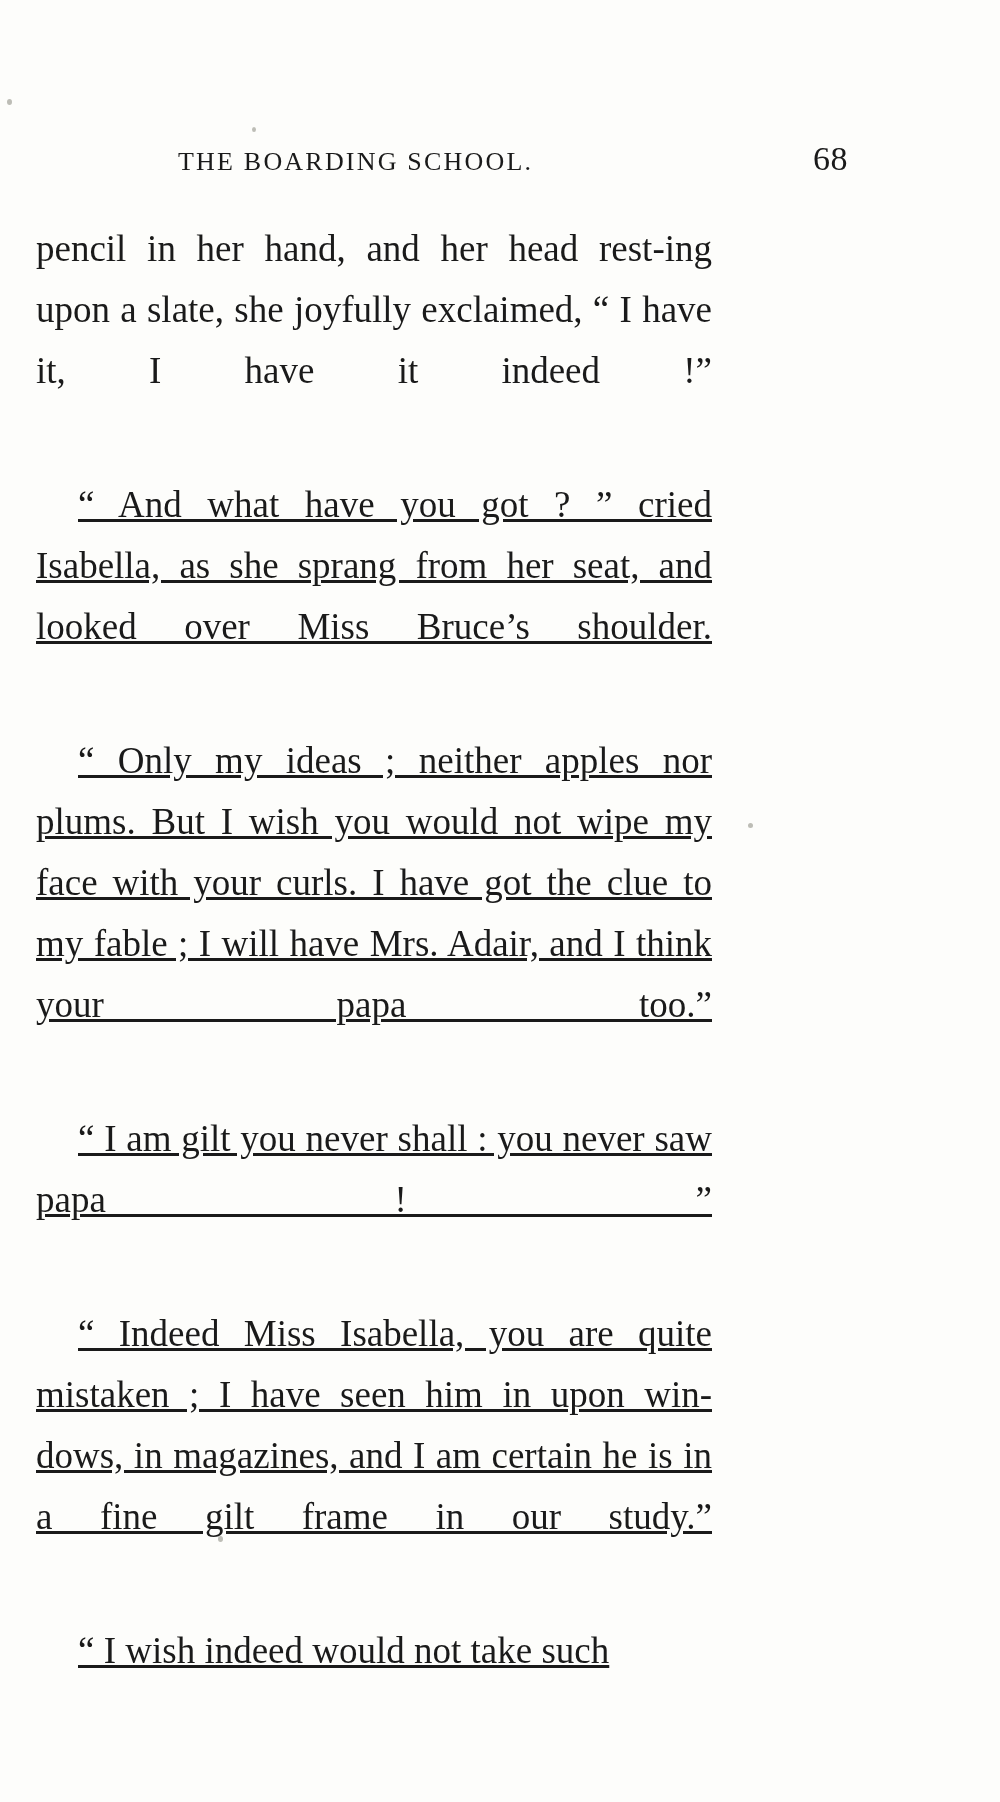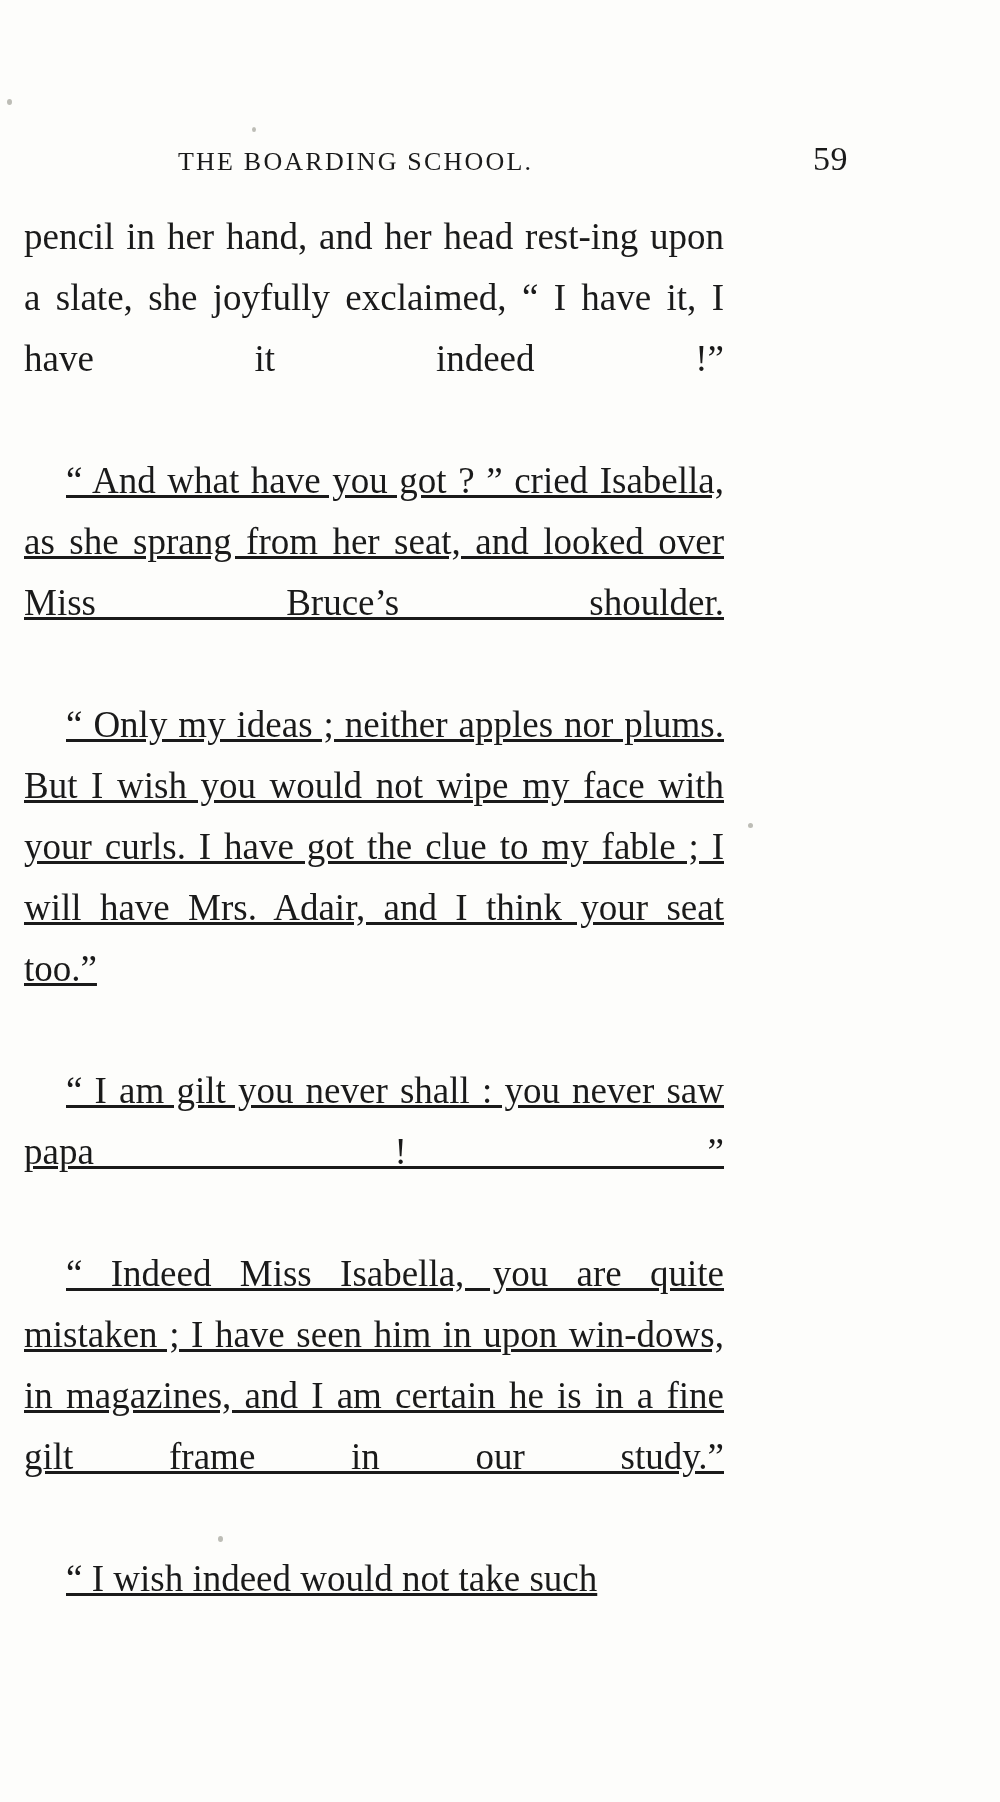--- a/index.html
+++ b/index.html
@@ -46,21 +46,21 @@
   }
   .body-text {
     position: absolute;
     top: 206px;
     left: 24px;
     width: 700px;
     font-size: 37px;
     line-height: 61px;
   }
   .para {
-    margin: 0;
+    margin: 12px;
     text-align: justify;
     text-justify: inter-word;
     hyphens: none;
   }
   .para.indent {
     text-indent: 42px;
     text-decoration: underline;
   }
   
   .para::after {
@@ -86,25 +86,25 @@
 
 <div class="page">
 
   <div class="speck s1"></div>
   <div class="speck s2"></div>
   <div class="speck s3"></div>
   <div class="speck s4"></div>
 
   <div class="running-head">
     <span class="head-title">THE BOARDING SCHOOL.</span>
-    <span class="page-number">59</span>
+    <span class="page-number">68</span>
   </div>
 
   <div class="body-text">
     <p class="para">pencil in her hand, and her head rest-ing upon a slate, she joyfully exclaimed, “ I have it,  I have it indeed !”</p>
     <p class="para indent">“ And what have you got ? ” cried Isabella, as she sprang from her seat, and looked over Miss Bruce’s shoulder.</p>
-    <p class="para indent">“ Only my ideas ; neither apples nor plums.    But I wish you would not wipe my face with your curls.   I have got the clue to my fable ; I will have Mrs. Adair, and I think your seat too.”</p>
+    <p class="para indent">“ Only my ideas ; neither apples nor plums.    But I wish you would not wipe my face with your curls.   I have got the clue to my fable ; I will have Mrs. Adair, and I think your papa too.”</p>
     <p class="para indent">“ I am gilt you never shall : you never saw papa ! ”</p>
     <p class="para indent">“ Indeed Miss Isabella, you are quite mistaken ; I have seen him in upon win-dows, in magazines, and I am certain he is in a fine gilt frame in our study.”</p>
     <p class="para indent ragged">“ I wish indeed would not take such</p>
   </div>
 
 </div>
 
 </body></html>

